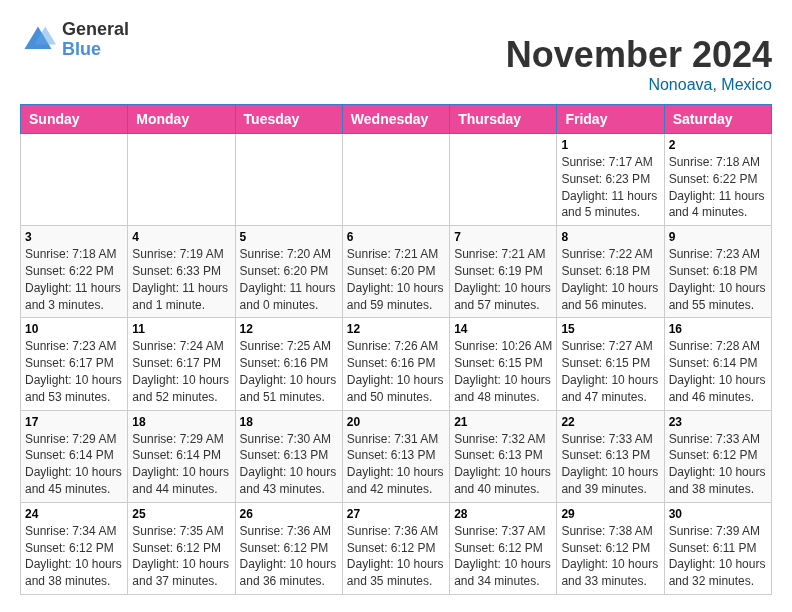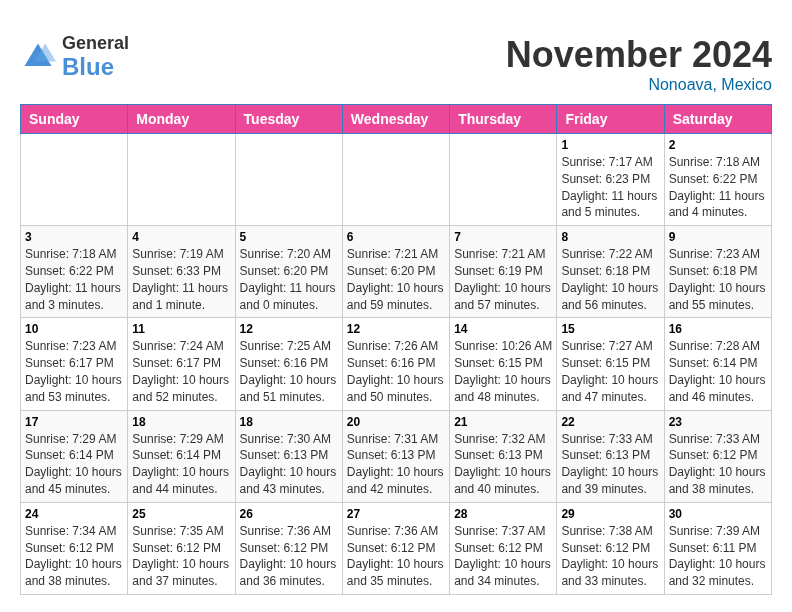--- a/index.html
+++ b/index.html
@@ -6,40 +6,40 @@
     body {
       font-family: Arial, sans-serif;
       background: #fff;
       width: 792px;
       min-height: 612px;
       padding: 20px;
     }
     .header {
       display: flex;
       justify-content: space-between;
-      align-items: center;
+      align-items: flex-start;
       margin-bottom: 10px;
     }
     .logo {
       display: flex;
       align-items: center;
       gap: 6px;
     }
     .logo-text {
       display: flex;
       flex-direction: column;
       line-height: 1.1;
     }
     .logo-general {
       font-size: 18px;
       font-weight: bold;
       color: #333;
     }
     .logo-blue {
-      font-size: 24px;
+      font-size: 18px;
       font-weight: bold;
       color: #4a90d9;
     }
     .logo-icon {
       width: 36px;
       height: 36px;
     }
     .title-block {
       text-align: right;
       margin-top: 14px;

